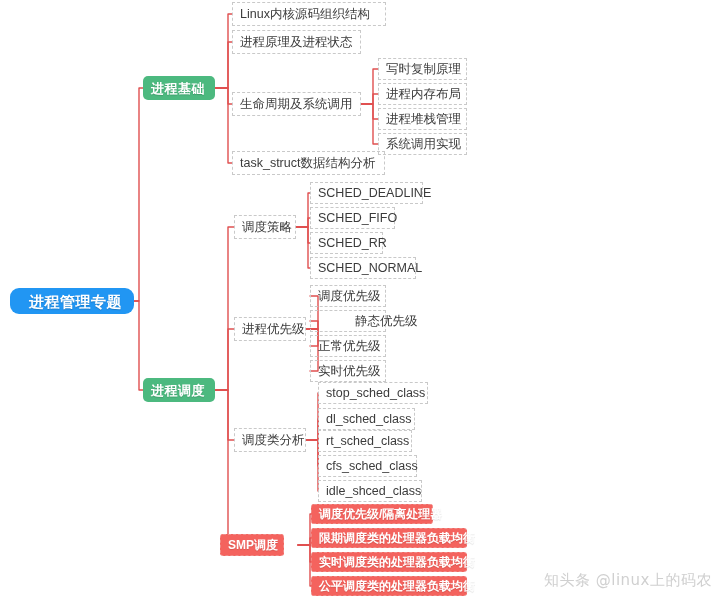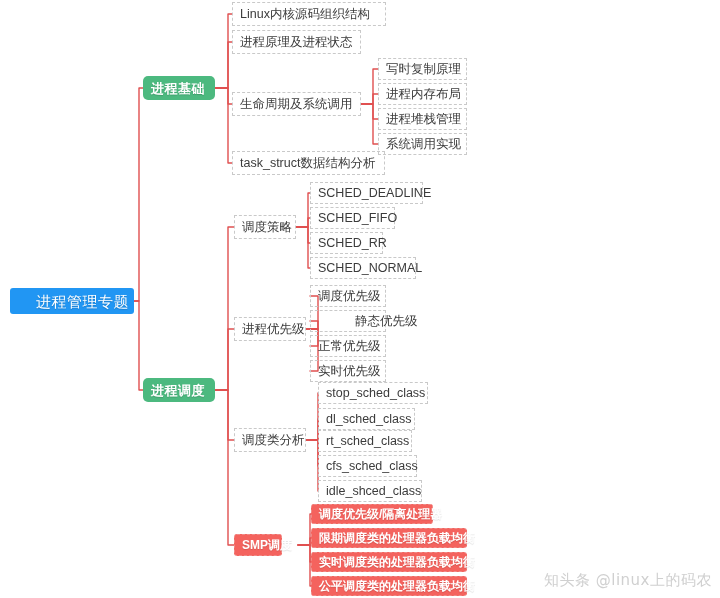--- a/index.html
+++ b/index.html
@@ -28,24 +28,24 @@
     box-sizing: border-box;
     display: flex;
     align-items: center;
     white-space: nowrap;
     line-height: 1;
   }
   
   .node.root {
     background: #2196f3;
     color: #ffffff;
-    font-weight: normal;
+    font-weight: bold;
     font-size: 15px;
-    border-radius: 3px;
-    padding: 0 26px;
+    border-radius: 9px;
+    padding: 0 19px;
     letter-spacing: 0.5px;
     text-shadow: 0 1px 1px rgba(0,0,0,0.18);
   }
   
   .node.green {
     background: #4cb97f;
     color: #ffffff;
     font-weight: bold;
     font-size: 13px;
     border-radius: 5px;
@@ -151,20 +151,20 @@
       <div class="node plain" style="left: 310px; top: 285px; width: 76px; height: 22px;">调度优先级</div>
       <div class="node plain" style="left: 310px; top: 310px; width: 76px; height: 22px; padding-left: 44px;">静态优先级</div>
       <div class="node plain" style="left: 310px; top: 335px; width: 76px; height: 22px;">正常优先级</div>
       <div class="node plain" style="left: 310px; top: 360px; width: 76px; height: 22px;">实时优先级</div>
       <div class="node plain" style="left: 234px; top: 428px; width: 72px; height: 24px;">调度类分析</div>
       <div class="node plain" style="left: 318px; top: 382px; width: 110px; height: 22px;">stop_sched_class</div>
       <div class="node plain" style="left: 318px; top: 408px; width: 97px; height: 22px;">dl_sched_class</div>
       <div class="node plain" style="left: 318px; top: 430px; width: 94px; height: 22px;">rt_sched_class</div>
       <div class="node plain" style="left: 318px; top: 455px; width: 99px; height: 22px;">cfs_sched_class</div>
       <div class="node plain" style="left: 318px; top: 480px; width: 104px; height: 22px;">idle_shced_class</div>
-      <div class="node salmon-parent" style="left: 234px; top: 534px; width: 48px; height: 22px;">SMP调度</div>
+      <div class="node salmon-parent" style="left: 220px; top: 534px; width: 64px; height: 22px;">SMP调度</div>
       <div class="node salmon" style="left: 311px; top: 504px; width: 122px; height: 20px;">调度优先级/隔离处理器</div>
       <div class="node salmon" style="left: 311px; top: 528px; width: 156px; height: 20px;">限期调度类的处理器负载均衡</div>
       <div class="node salmon" style="left: 311px; top: 552px; width: 156px; height: 20px;">实时调度类的处理器负载均衡</div>
       <div class="node salmon" style="left: 311px; top: 576px; width: 156px; height: 20px;">公平调度类的处理器负载均衡</div>
     </div>
   <div id="watermark">知头条 @linux上的码农</div>
 </div>
 
 </body></html>

